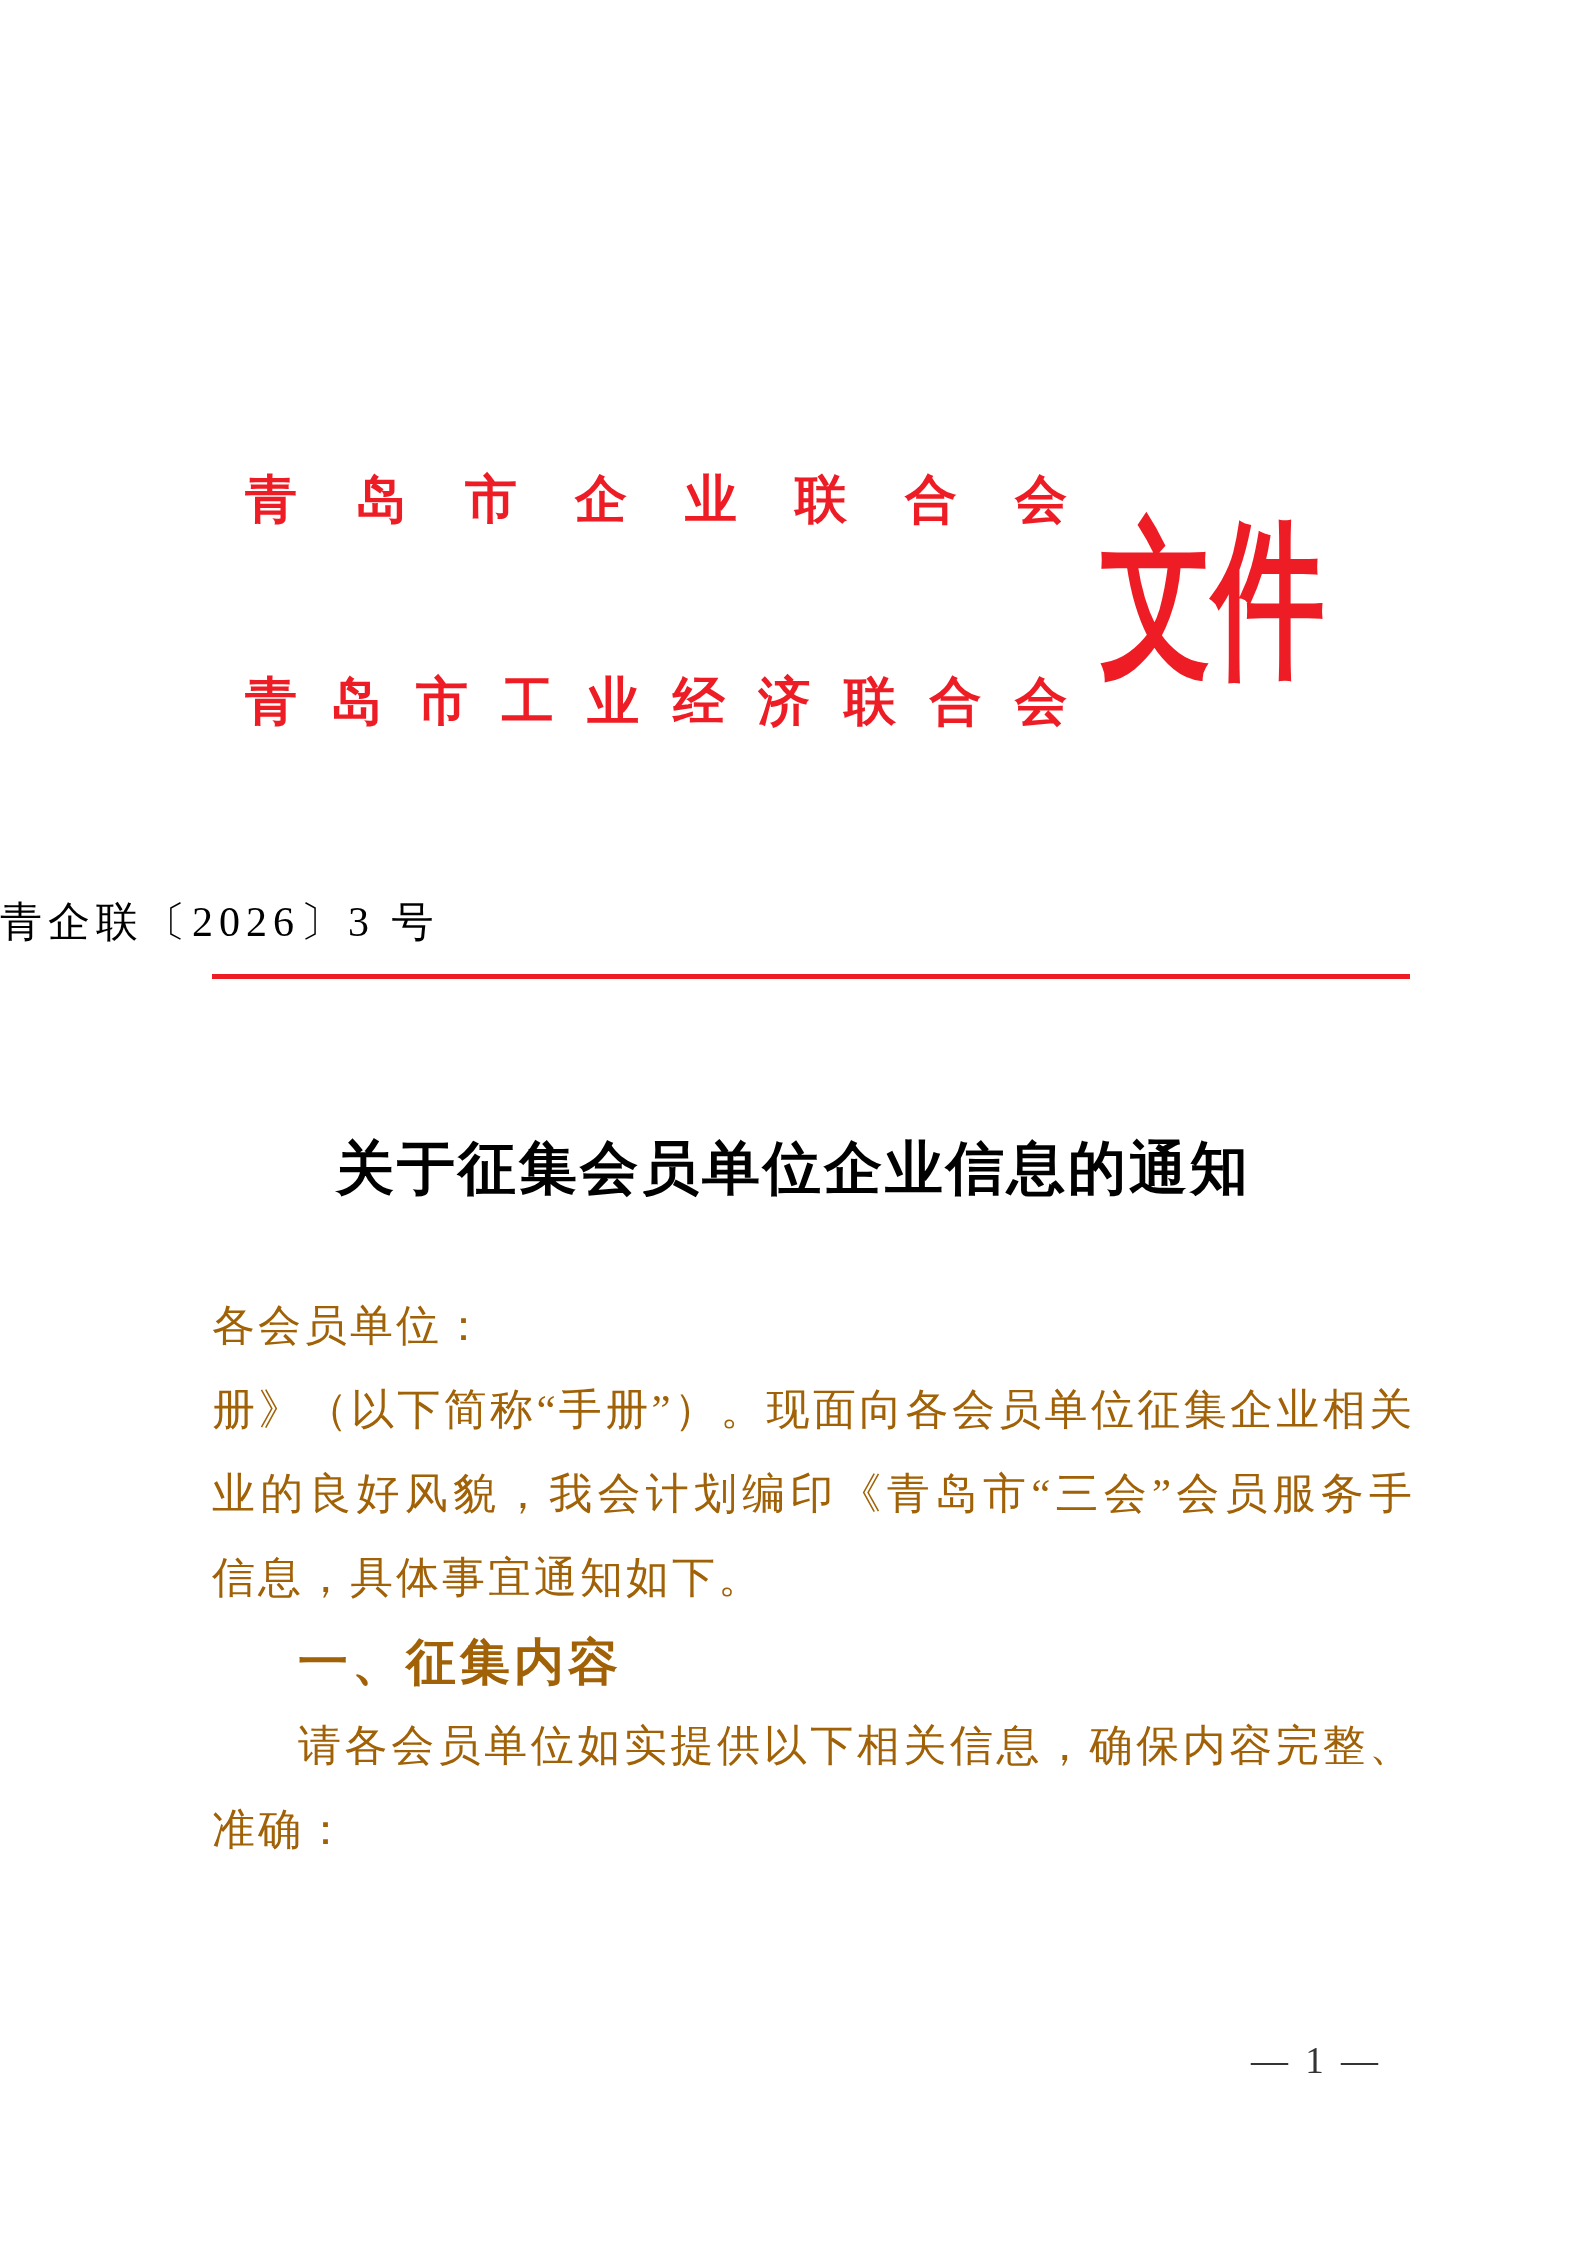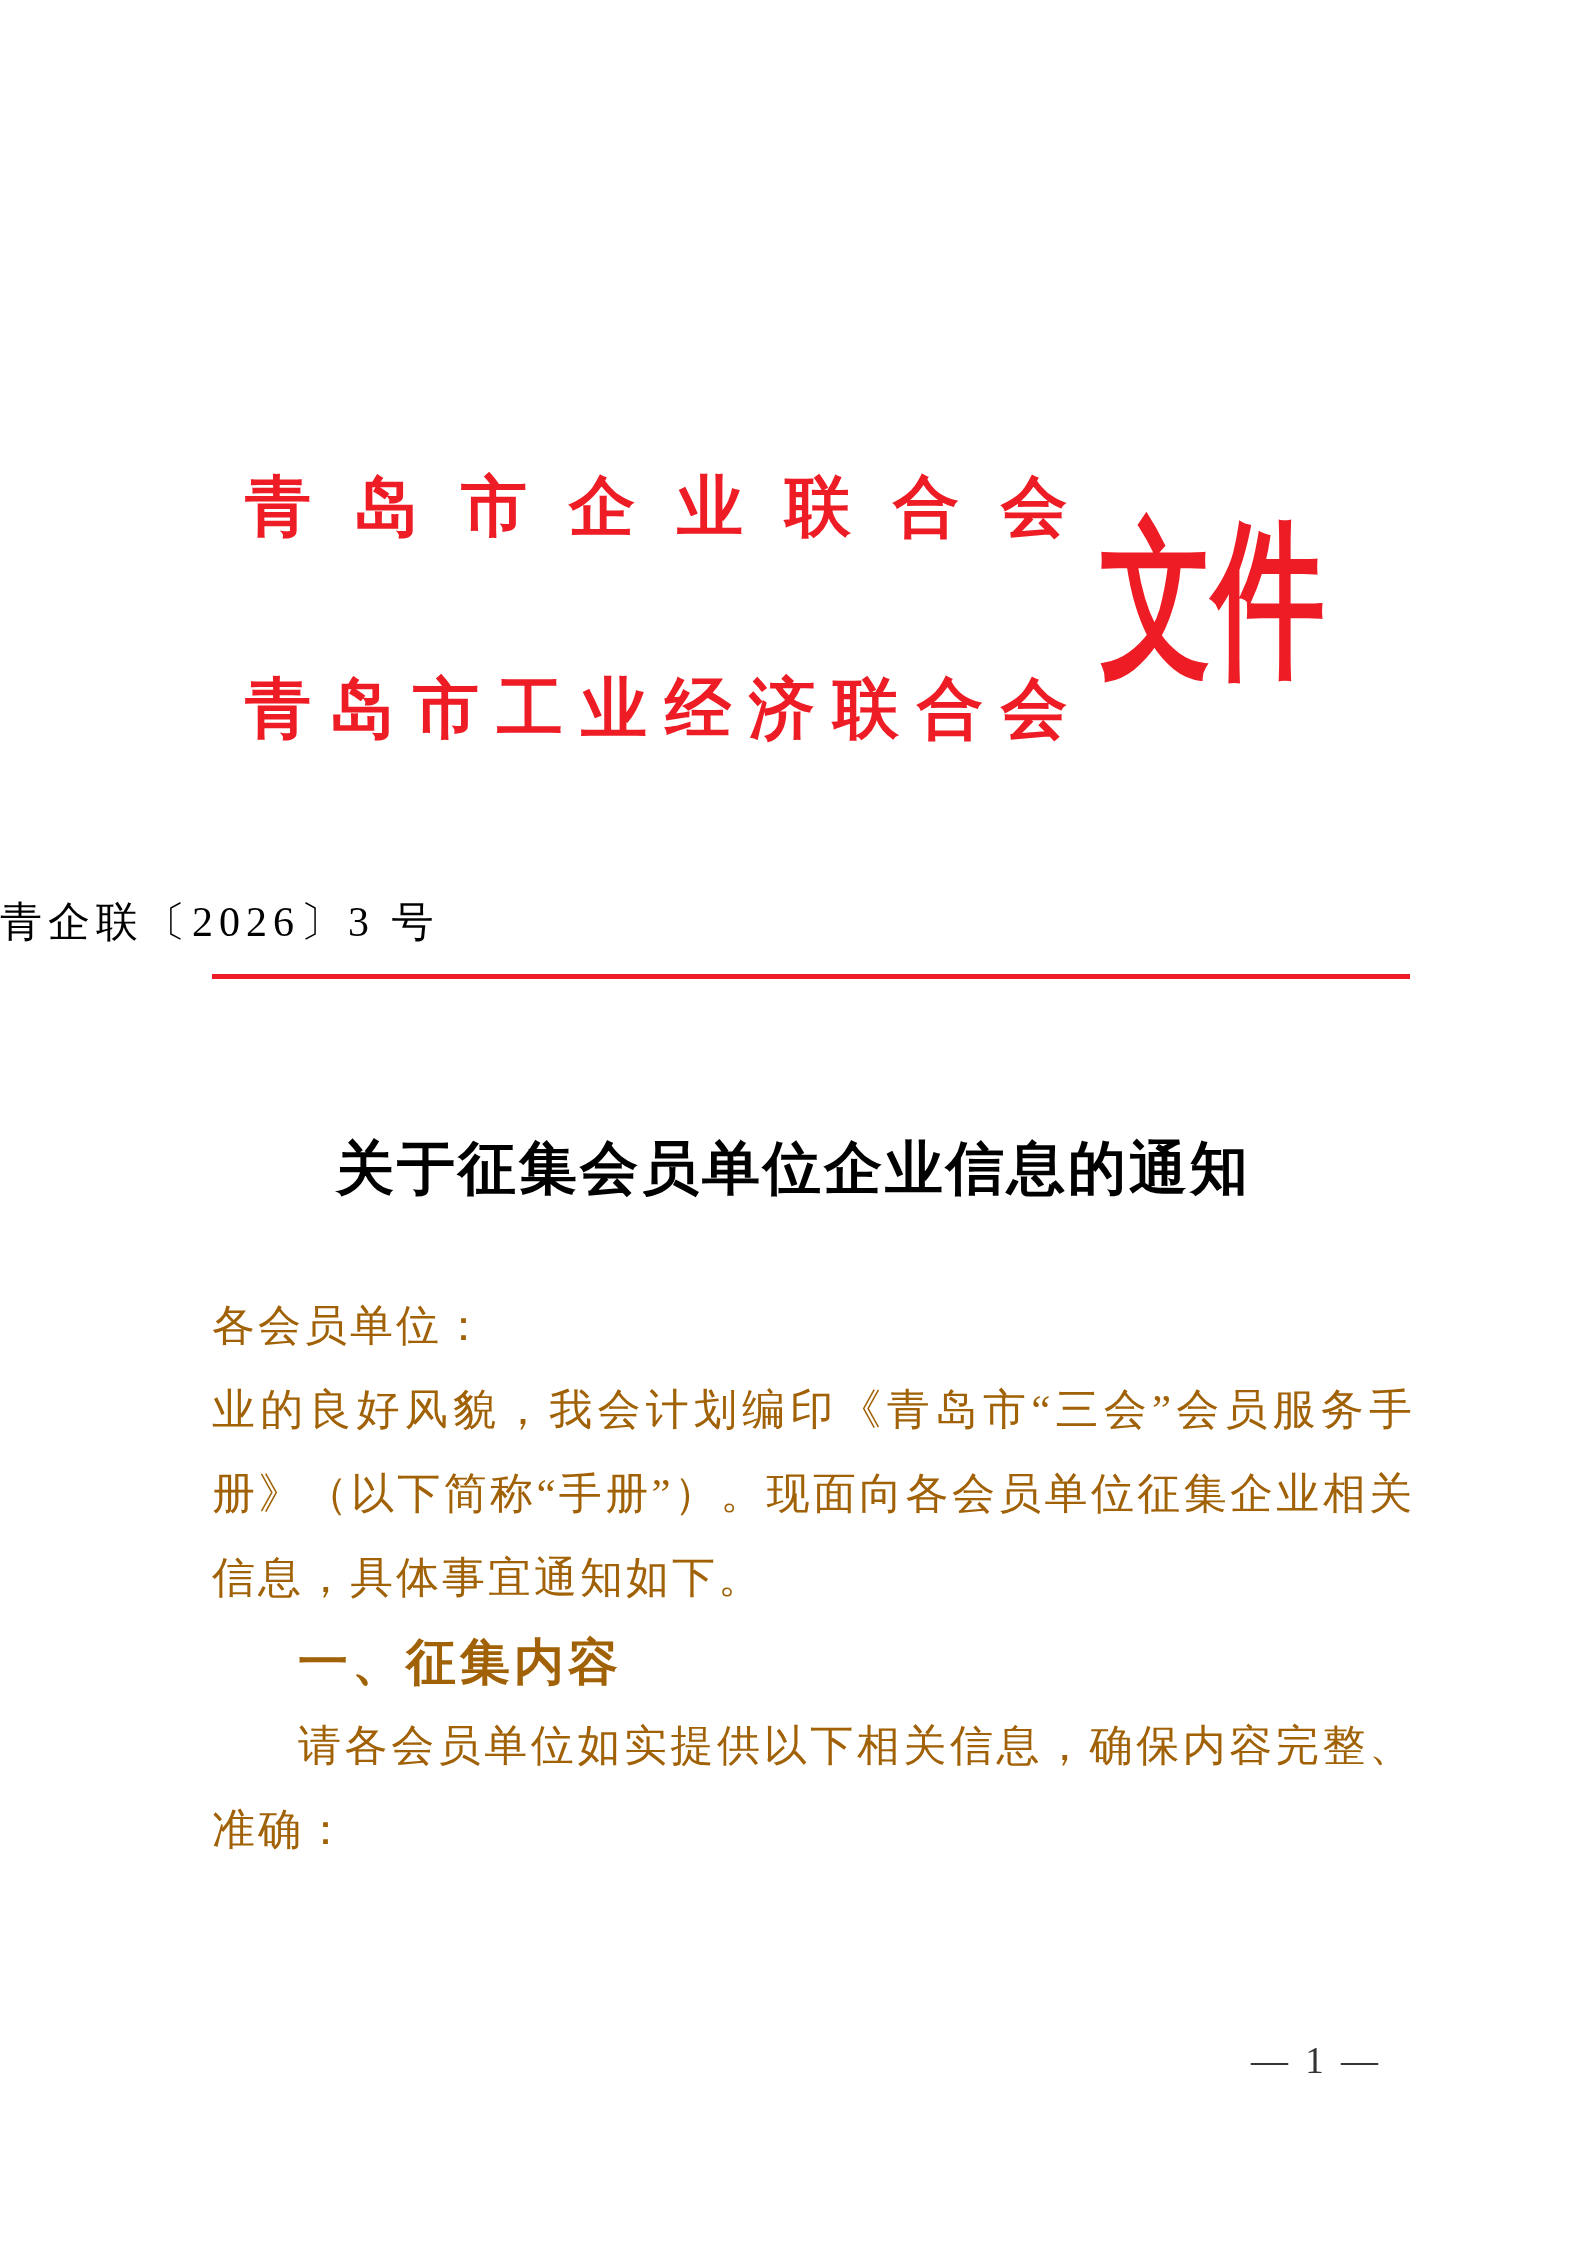--- a/index.html
+++ b/index.html
@@ -17,21 +17,21 @@
     color: #000000;
   }
 
   
   .org-line {
     position: absolute;
     left: 245px;
     width: 822px;
     color: #ee1c25;
     font-weight: bold;
-    font-size: 66px;
+    font-size: 52px;
     line-height: 1;
     white-space: nowrap;
     text-align: justify;
     text-align-last: justify;
   }
   .org-line-1 { top: 474px; }
   .org-line-2 { top: 574px; }
   .org-line-3 { top: 676px; }
 
   .doc-label {
@@ -134,22 +134,22 @@
   <div class="doc-label">文件</div>
 
   <div class="doc-number">青企联〔2026〕3 号</div>
 
   <div class="red-rule"></div>
 
   <div class="doc-title">关于征集会员单位企业信息的通知</div>
 
   <div class="body-block">
     <div class="line plain">各会员单位：</div>
+    <div class="line stretch">册》（以下简称“手册”）。现面向各会员单位征集企业相关</div>
     <div class="line stretch">业的良好风貌，我会计划编印《青岛市“三会”会员服务手</div>
-    <div class="line stretch">册》（以下简称“手册”）。现面向各会员单位征集企业相关</div>
     <div class="line plain">信息，具体事宜通知如下。</div>
     <div class="line heading indent2">一、征集内容</div>
     <div class="line stretch indent2">请各会员单位如实提供以下相关信息，确保内容完整、</div>
     <div class="line plain">准确：</div>
   </div>
 
   <div class="page-number">— 1 —</div>
 
 </div>
 

